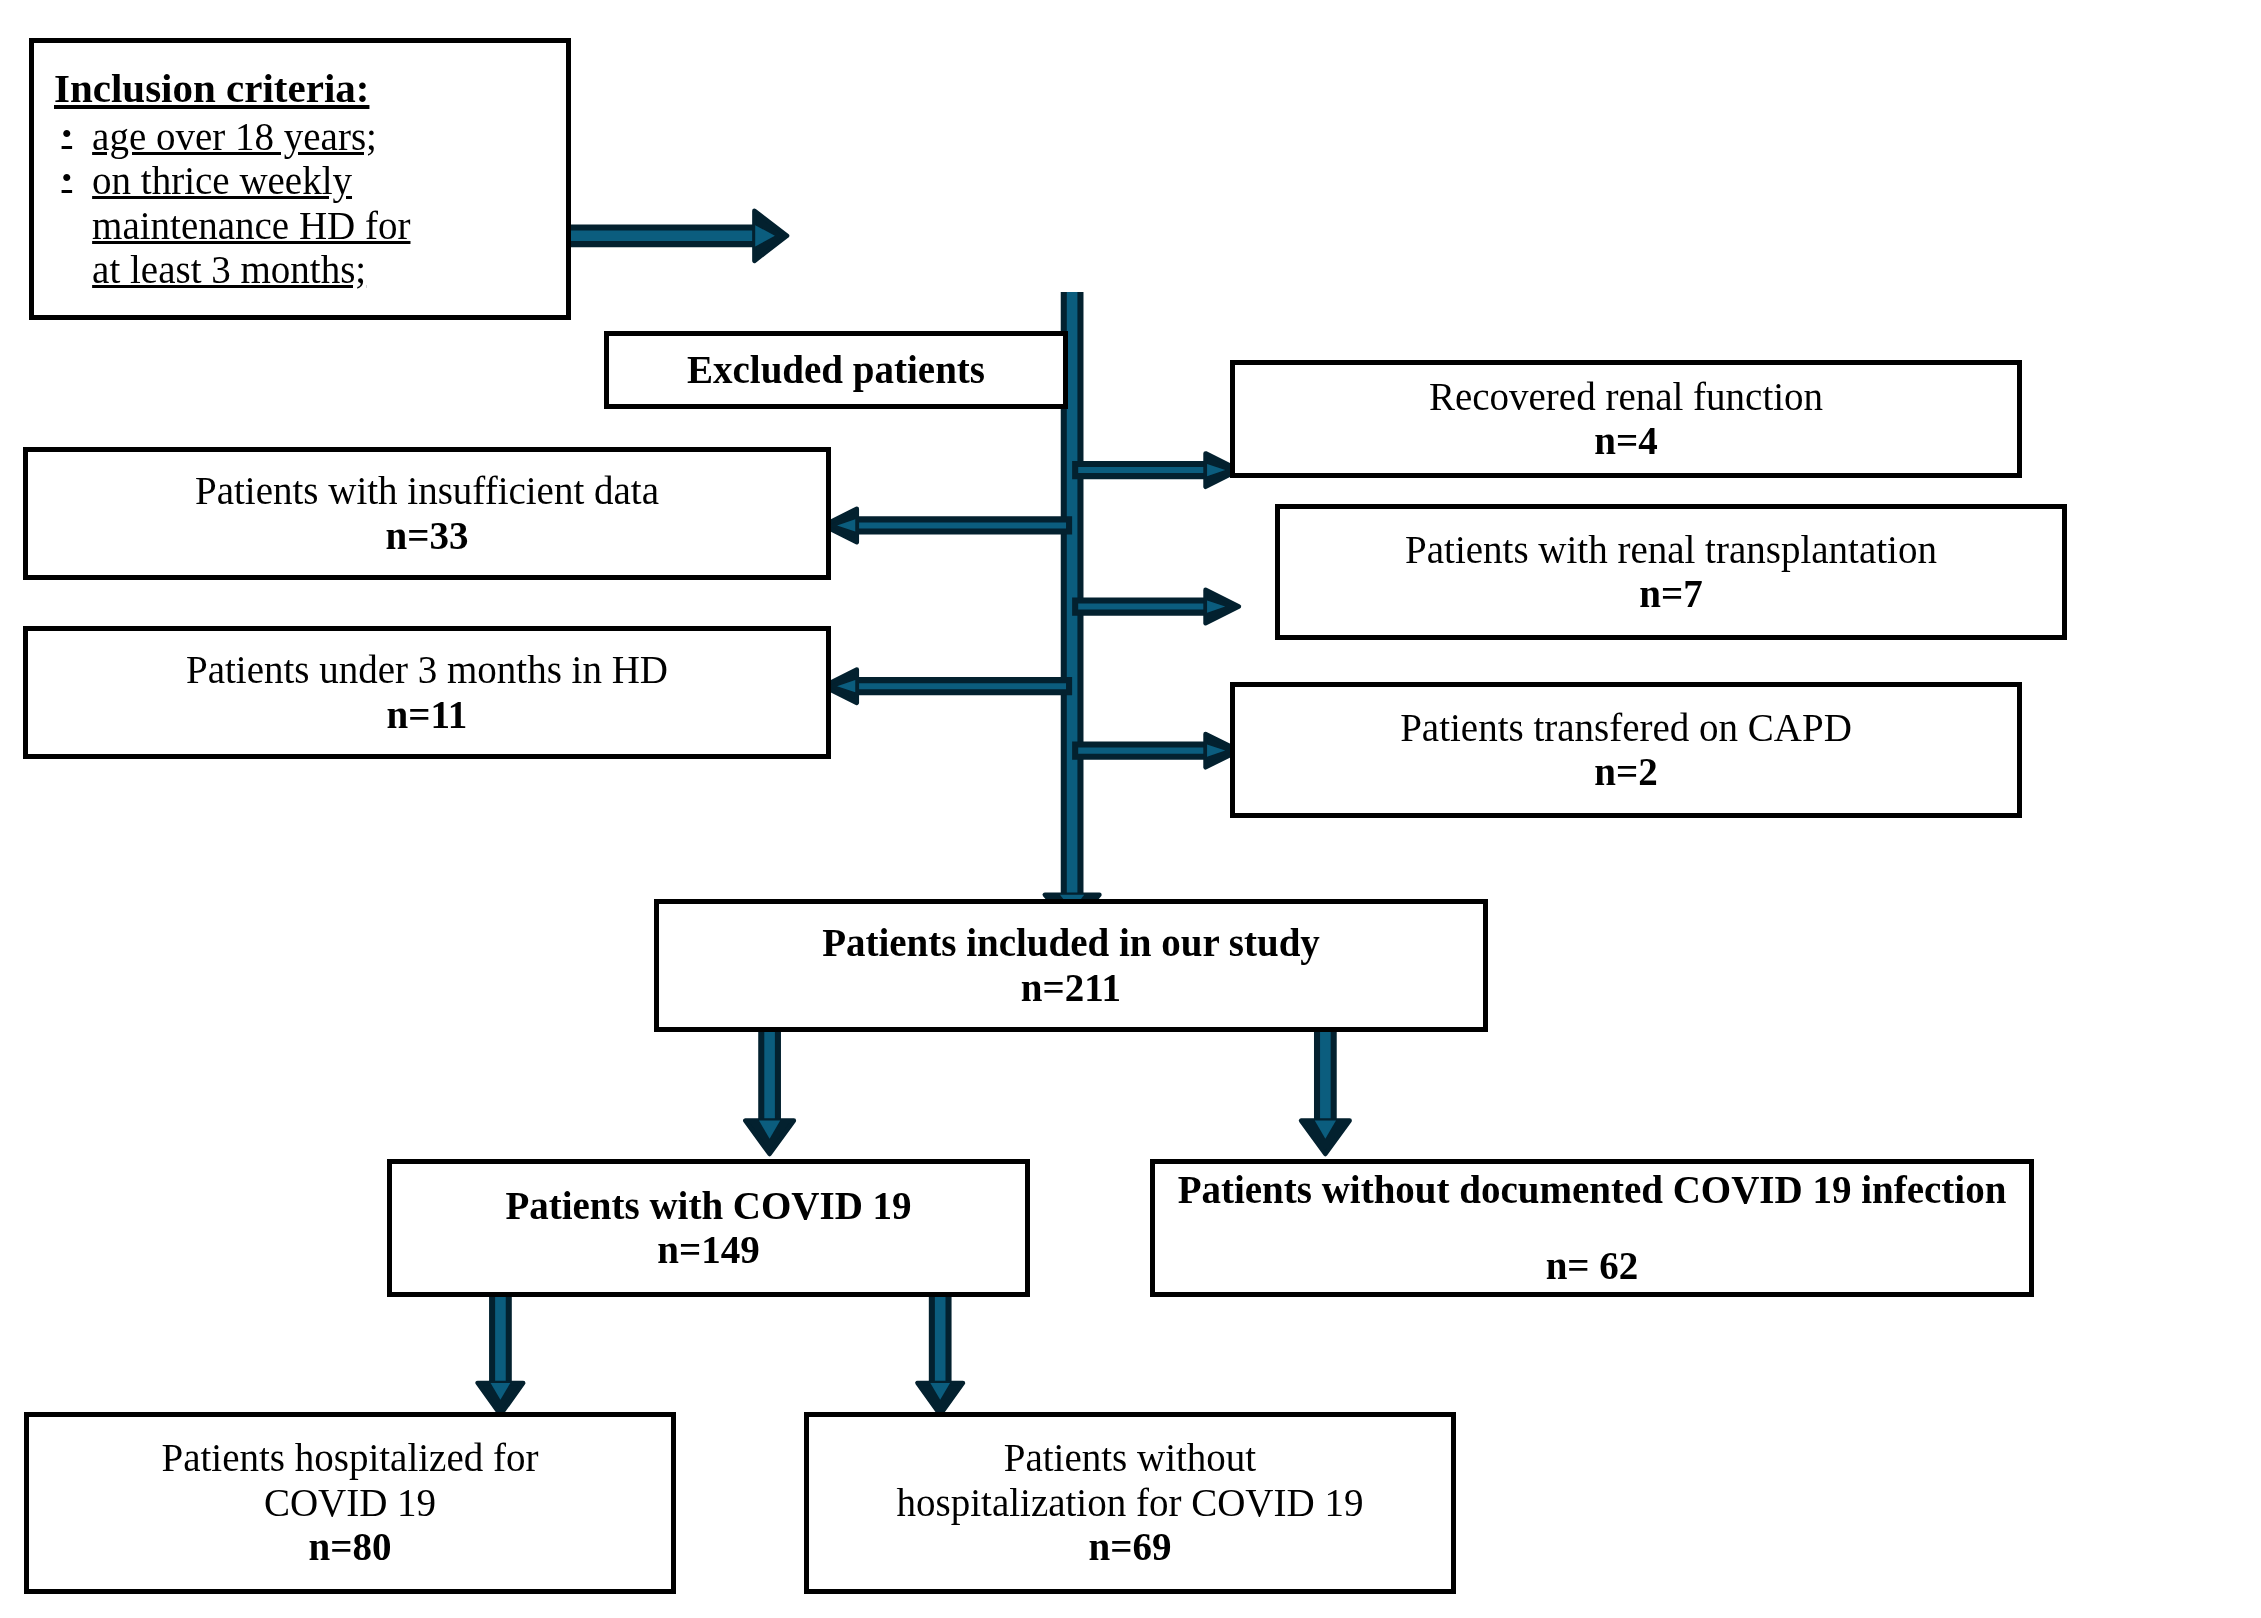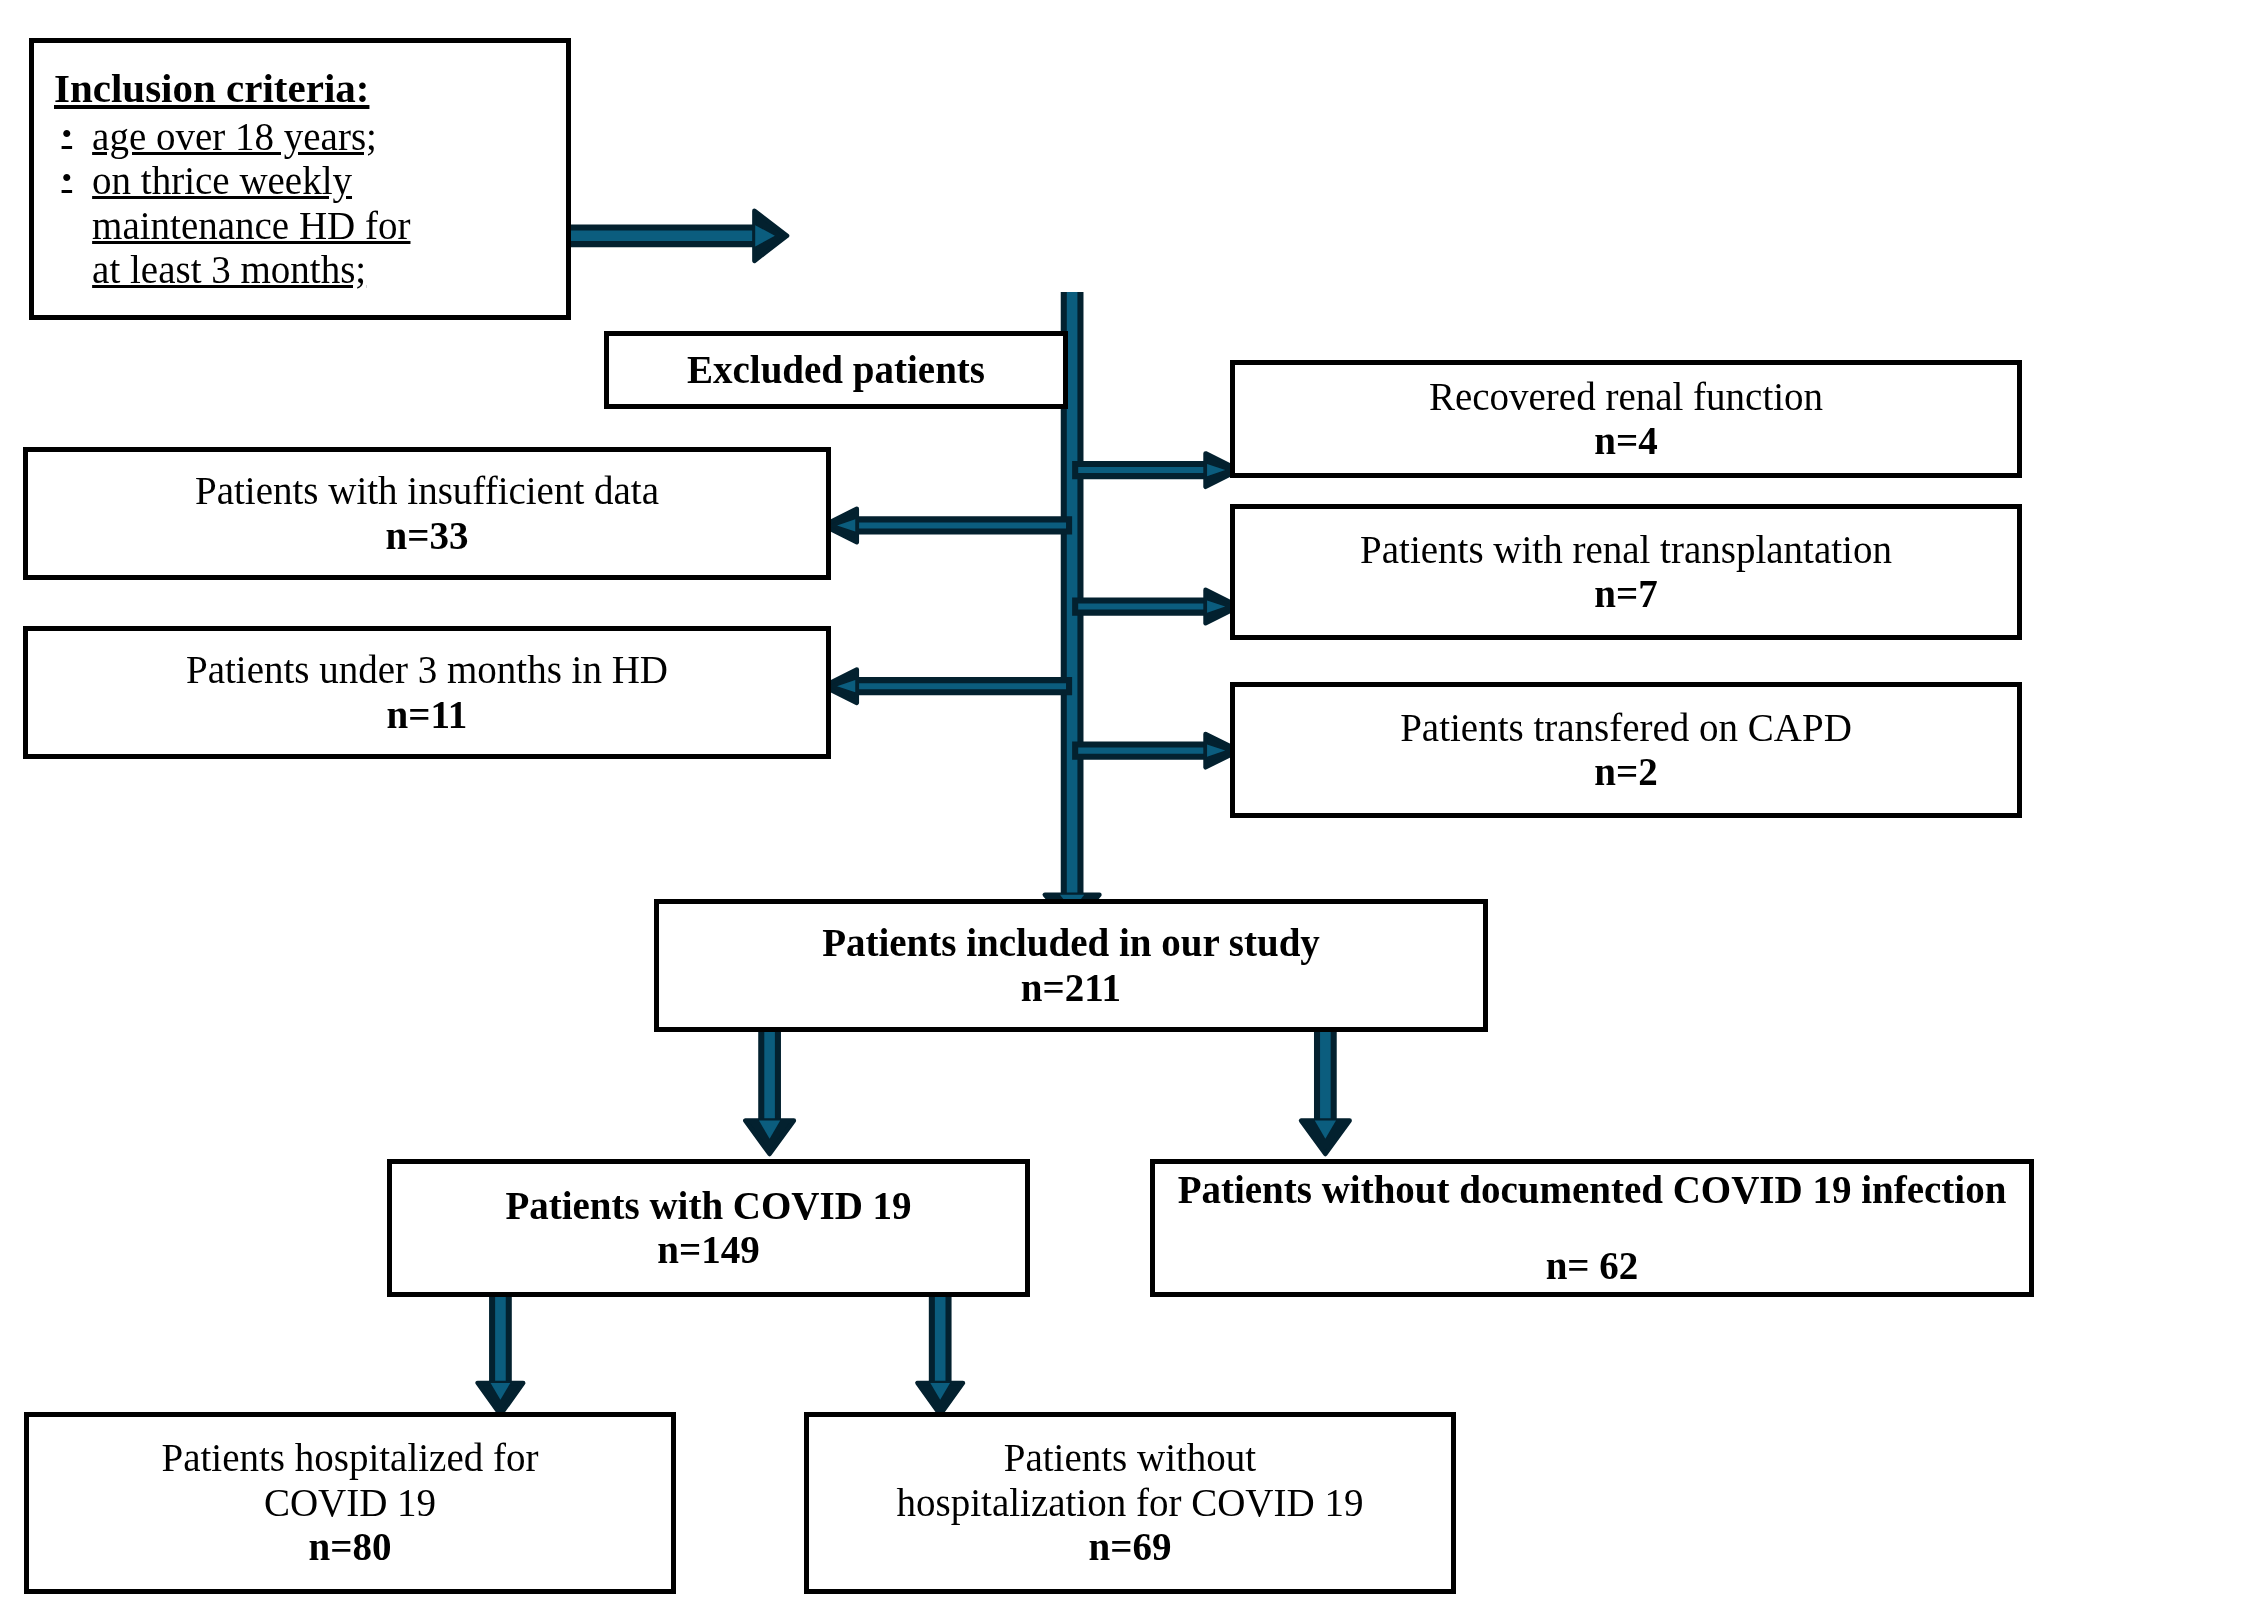--- a/index.html
+++ b/index.html
@@ -188,21 +188,21 @@
   <div class="box" style="left:23px; top:626px; width:808px; height:133px;">
     <span class="line">Patients under 3 months in HD</span>
     <span class="n-line">n=11</span>
   </div>
 
   <div class="box" style="left:1230px; top:360px; width:792px; height:118px;">
     <span class="line">Recovered renal function</span>
     <span class="n-line">n=4</span>
   </div>
 
-  <div class="box" style="left:1230px; top:504px; width:792px; height:136px;text-align:right;">
+  <div class="box" style="left:1275px; top:504px; width:792px; height:136px;text-align:right;">
     <span class="line">Patients with renal transplantation</span>
     <span class="n-line">n=7</span>
   </div>
 
   <div class="box" style="left:1230px; top:682px; width:792px; height:136px;">
     <span class="line">Patients transfered on CAPD</span>
     <span class="n-line">n=2</span>
   </div>
 
   <div class="box" style="left:654px; top:899px; width:834px; height:133px;">

